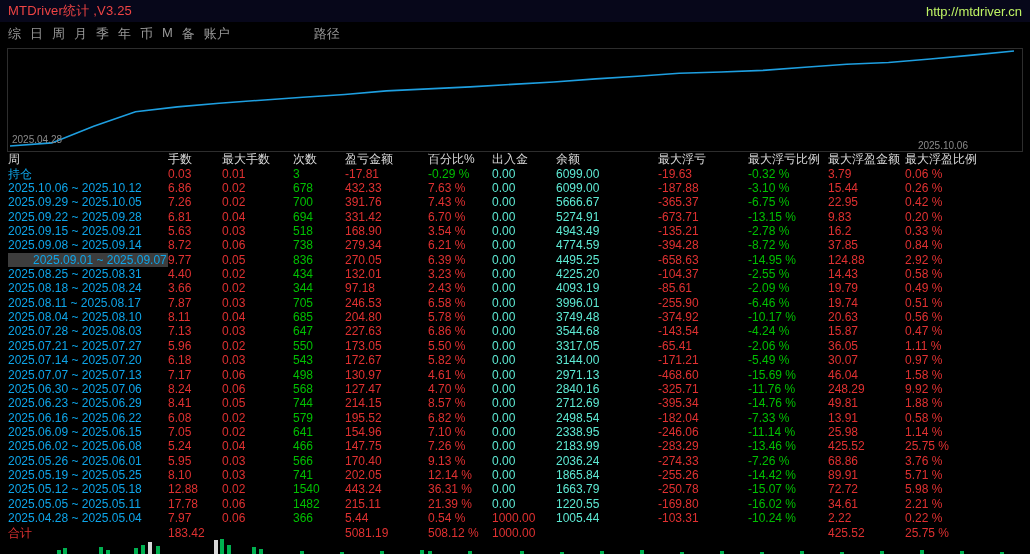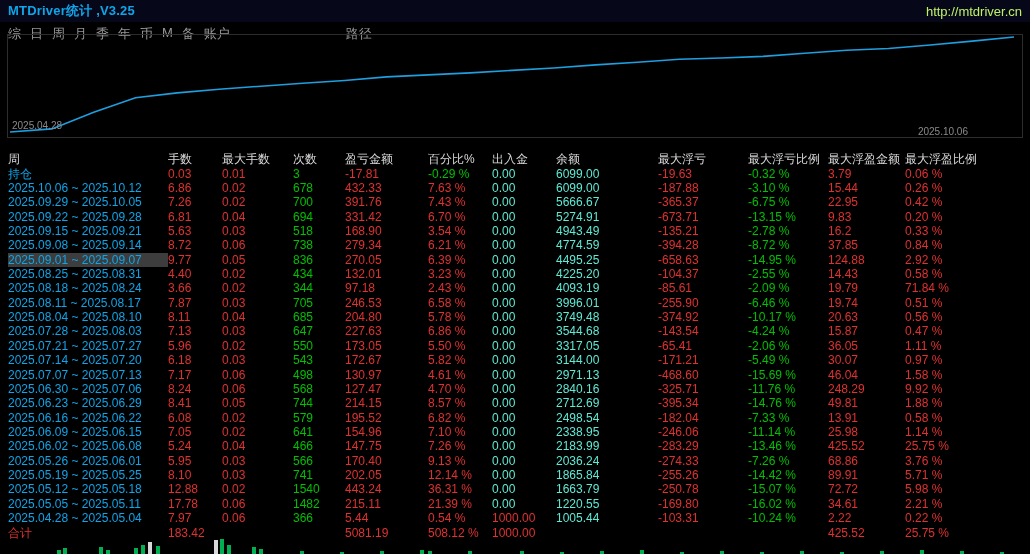--- a/index.html
+++ b/index.html
@@ -7,33 +7,33 @@
     position:relative; width:1030px; height:554px; background:#000000;
     overflow:hidden; font-family:"Liberation Sans", sans-serif;
     -webkit-font-smoothing:antialiased;
   }
   
   .titlebar {
     position:absolute; top:0; left:0; right:0; height:22px;
     background:#07071a; display:flex; align-items:center;
     padding:0 8px; box-sizing:border-box;
   }
-  .title { color:#0ea5e9; font-size:13px; font-weight:bold; letter-spacing:0.2px; }
+  .title { color:#ef4444; font-size:13px; font-weight:normal; letter-spacing:0.2px; }
   .link  { margin-left:auto; color:#bef264; font-size:13px; text-decoration:none; }
   
   .menubar {
     position:absolute; top:22px; left:0; right:0; height:23px;
     display:flex; align-items:center; padding-left:8px; box-sizing:border-box;
     color:#979797; font-size:13px;
   }
   .menu-items { display:flex; gap:9px; }
   .menu-item { cursor:default; }
-  .menu-path { margin-left:116px; }
+  .menu-path { margin-left:84px; }
   
-  .chart-wrap { position:absolute; top:34px; left:0; width:1030px; height:105px; }
+  .chart-wrap { position:absolute; top:48px; left:0; width:1030px; height:105px; }
   .chart-wrap svg { display:block; }
   .chart-border { fill:none; stroke:#2d2d2d; stroke-width:1; }
   .equity-line { fill:none; stroke:#1e9fe0; stroke-width:1.6; }
   .chart-label {
     position:absolute; color:#8a8a8a; font-size:10px; white-space:nowrap;
   }
   .chart-label.start { left:12px; bottom:8px; }
   .chart-label.end   { right:62px; bottom:2px; }
   
   .table { position:absolute; top:152px; left:0; width:1030px; }
@@ -42,21 +42,21 @@
     grid-template-columns:160px 54px 71px 52px 83px 64px 64px 102px 90px 80px 77px 70px;
     height:14.37px; align-items:center; padding-left:8px;
     font-size:12px; line-height:14px; white-space:nowrap;
   }
   .trow span { overflow:visible; }
   .c-head  { color:#d9d9d9; }
   .c-date  { color:#0ea5e9; }
   .c-white { color:#5eead4; }
   .c-red   { color:#e03131; }
   .c-green { color:#00c000; }
-  .selected { background:#3d3d3d; }
+  .selected { background:#3d3d3d;padding-left:25px; }
   
   .bottom-strip { position:absolute; left:0; bottom:0; width:1030px; height:15px; background:#000; }
 </style>
 </head>
 <body>
 
 <div class="app">
 
   <div class="titlebar">
     <span class="title">MTDriver统计 ,V3.25</span>
@@ -220,21 +220,21 @@
         <span class="c-red">3.66</span>
         <span class="c-red">0.02</span>
         <span class="c-green">344</span>
         <span class="c-red">97.18</span>
         <span class="c-red">2.43 %</span>
         <span class="c-white">0.00</span>
         <span class="c-white">4093.19</span>
         <span class="c-red">-85.61</span>
         <span class="c-green">-2.09 %</span>
         <span class="c-red">19.79</span>
-        <span class="c-red">71.84 %</span>
+        <span class="c-red">0.49 %</span>
       </div>
       <div class="trow">
         <span class="c-date">2025.08.11 ~ 2025.08.17</span>
         <span class="c-red">7.87</span>
         <span class="c-red">0.03</span>
         <span class="c-green">705</span>
         <span class="c-red">246.53</span>
         <span class="c-red">6.58 %</span>
         <span class="c-white">0.00</span>
         <span class="c-white">3996.01</span>

